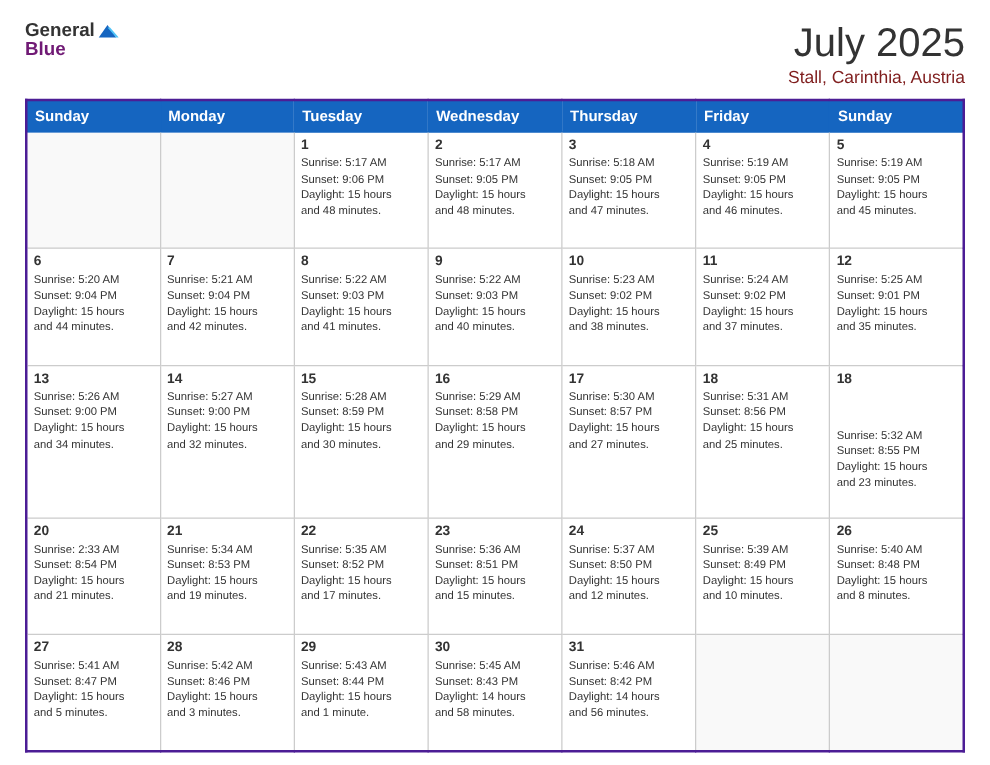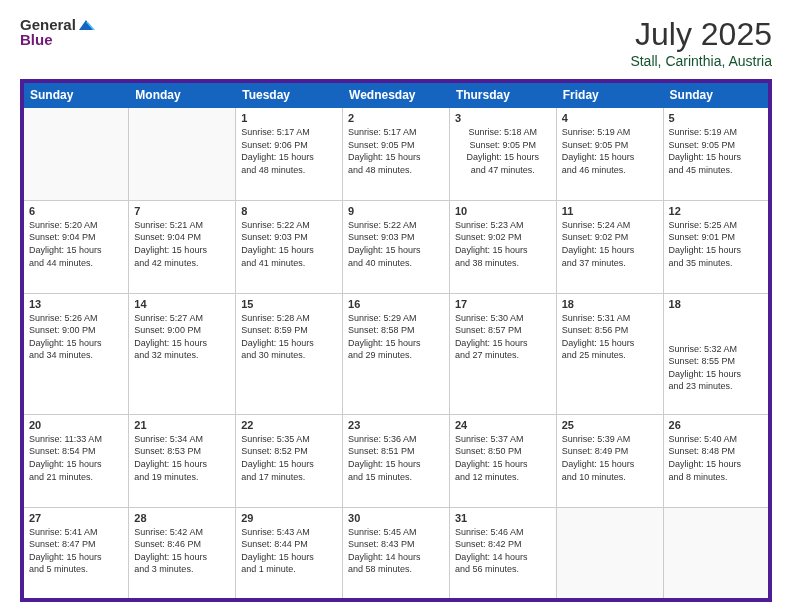--- a/index.html
+++ b/index.html
@@ -30,25 +30,25 @@
     .title-block {
       text-align: right;
     }
     .month-year {
       font-size: 32px;
       color: #333;
       font-weight: normal;
     }
     .location {
       font-size: 14px;
-      color: #14532d;
+      color: #7f1d1d;
     }
     .calendar {
       flex: 1;
-      border: 4px solid #4c1d95;
+      border: 2px solid #4c1d95;
       border-collapse: collapse;
       width: 100%;
       table-layout: fixed;
     }
     .calendar th {
       background: #1565c0;
       color: #fff;
       text-align: left;
       padding: 5px 6px;
       font-size: 12px;
@@ -126,21 +126,21 @@
           </td>
           <td>
             <span class="day-num">2</span>
             <div class="day-info" style="white-space: pre-wrap;">Sunrise: 5:17 AM
 Sunset: 9:05 PM
 Daylight: 15 hours
 and 48 minutes.</div>
           </td>
           <td>
             <span class="day-num">3</span>
-            <div class="day-info" style="white-space: pre-wrap; text-align: center;">Sunrise: 5:18 AM
+            <div class="day-info" style="white-space: pre-wrap;">Sunrise: 5:18 AM
 Sunset: 9:05 PM
 Daylight: 15 hours
 and 47 minutes.</div>
           </td>
           <td>
             <span class="day-num">4</span>
             <div class="day-info" style="white-space: pre-wrap;">Sunrise: 5:19 AM
 Sunset: 9:05 PM
 Daylight: 15 hours
 and 46 minutes.</div>
@@ -251,21 +251,21 @@
             <span class="day-num">18</span>
             <div class="day-info" style="white-space: pre-wrap; margin-top: 33px;">Sunrise: 5:32 AM
 Sunset: 8:55 PM
 Daylight: 15 hours
 and 23 minutes.</div>
           </td>
         </tr>
         <tr>
           <td>
             <span class="day-num">20</span>
-            <div class="day-info" style="white-space: pre-wrap;">Sunrise: 11:33 AM
+            <div class="day-info" style="white-space: pre-wrap;">Sunrise: 2:33 AM
 Sunset: 8:54 PM
 Daylight: 15 hours
 and 21 minutes.</div>
           </td>
           <td>
             <span class="day-num">21</span>
             <div class="day-info" style="white-space: pre-wrap;">Sunrise: 5:34 AM
 Sunset: 8:53 PM
 Daylight: 15 hours
 and 19 minutes.</div>

